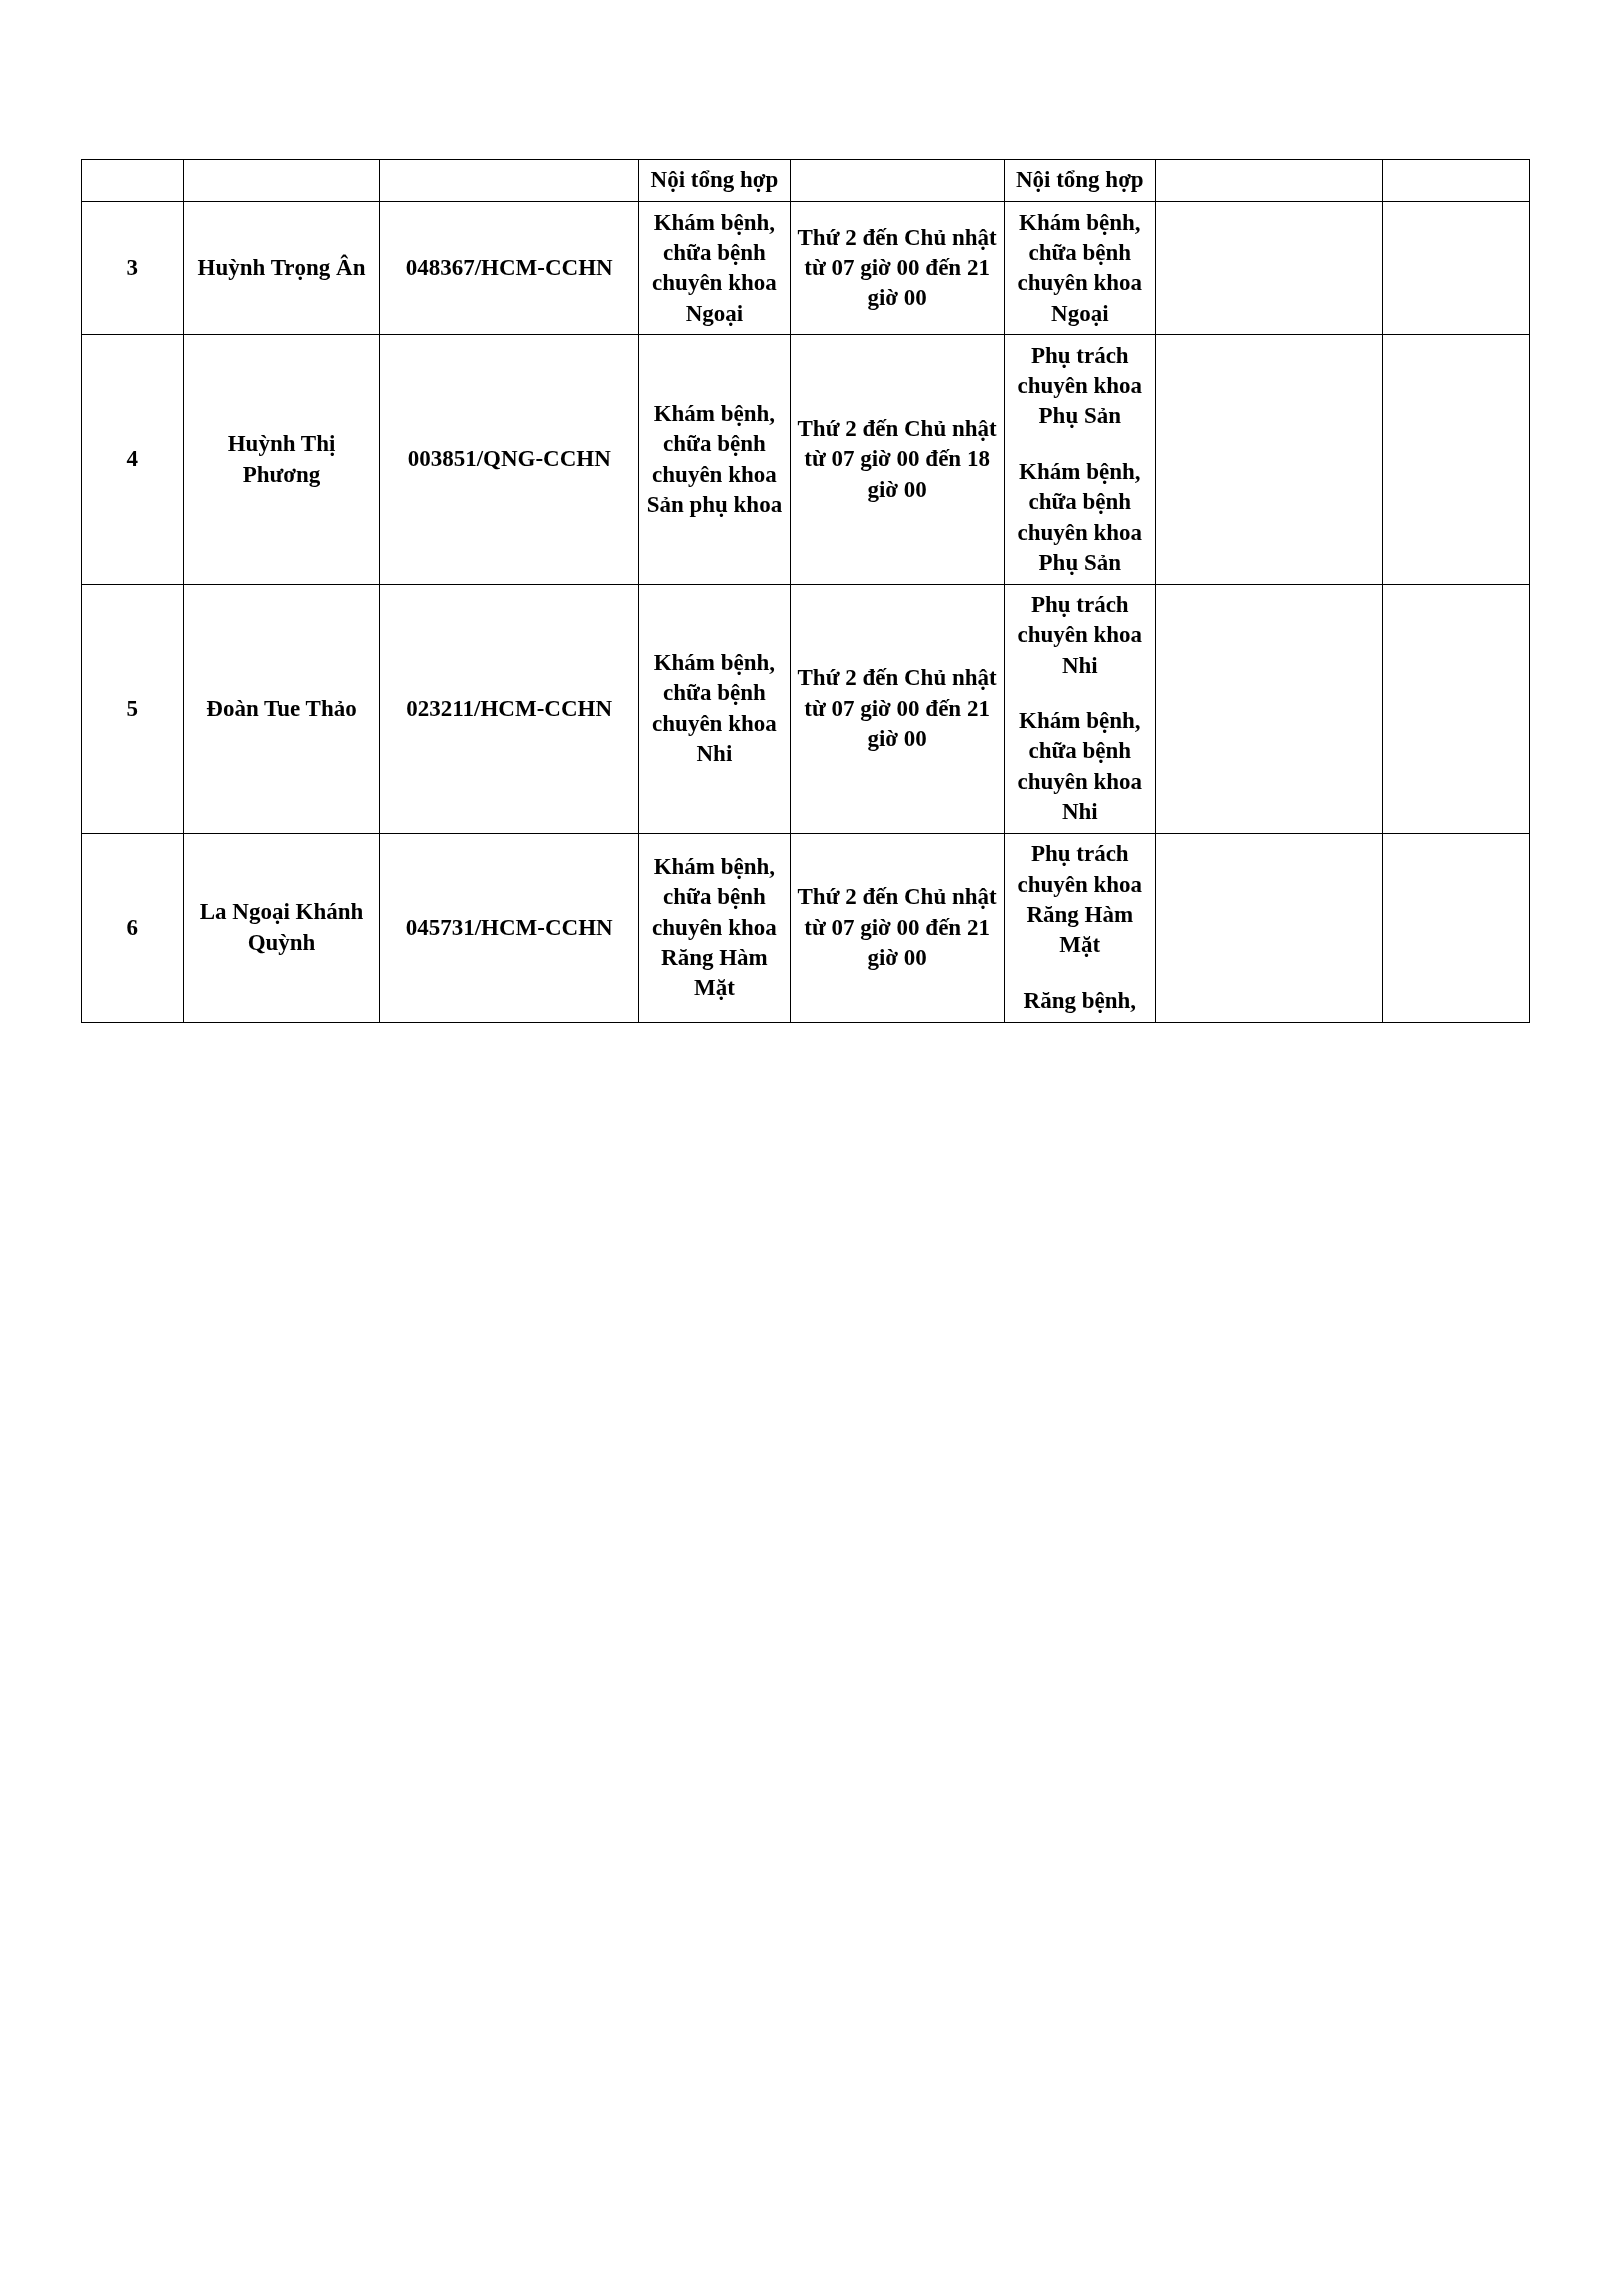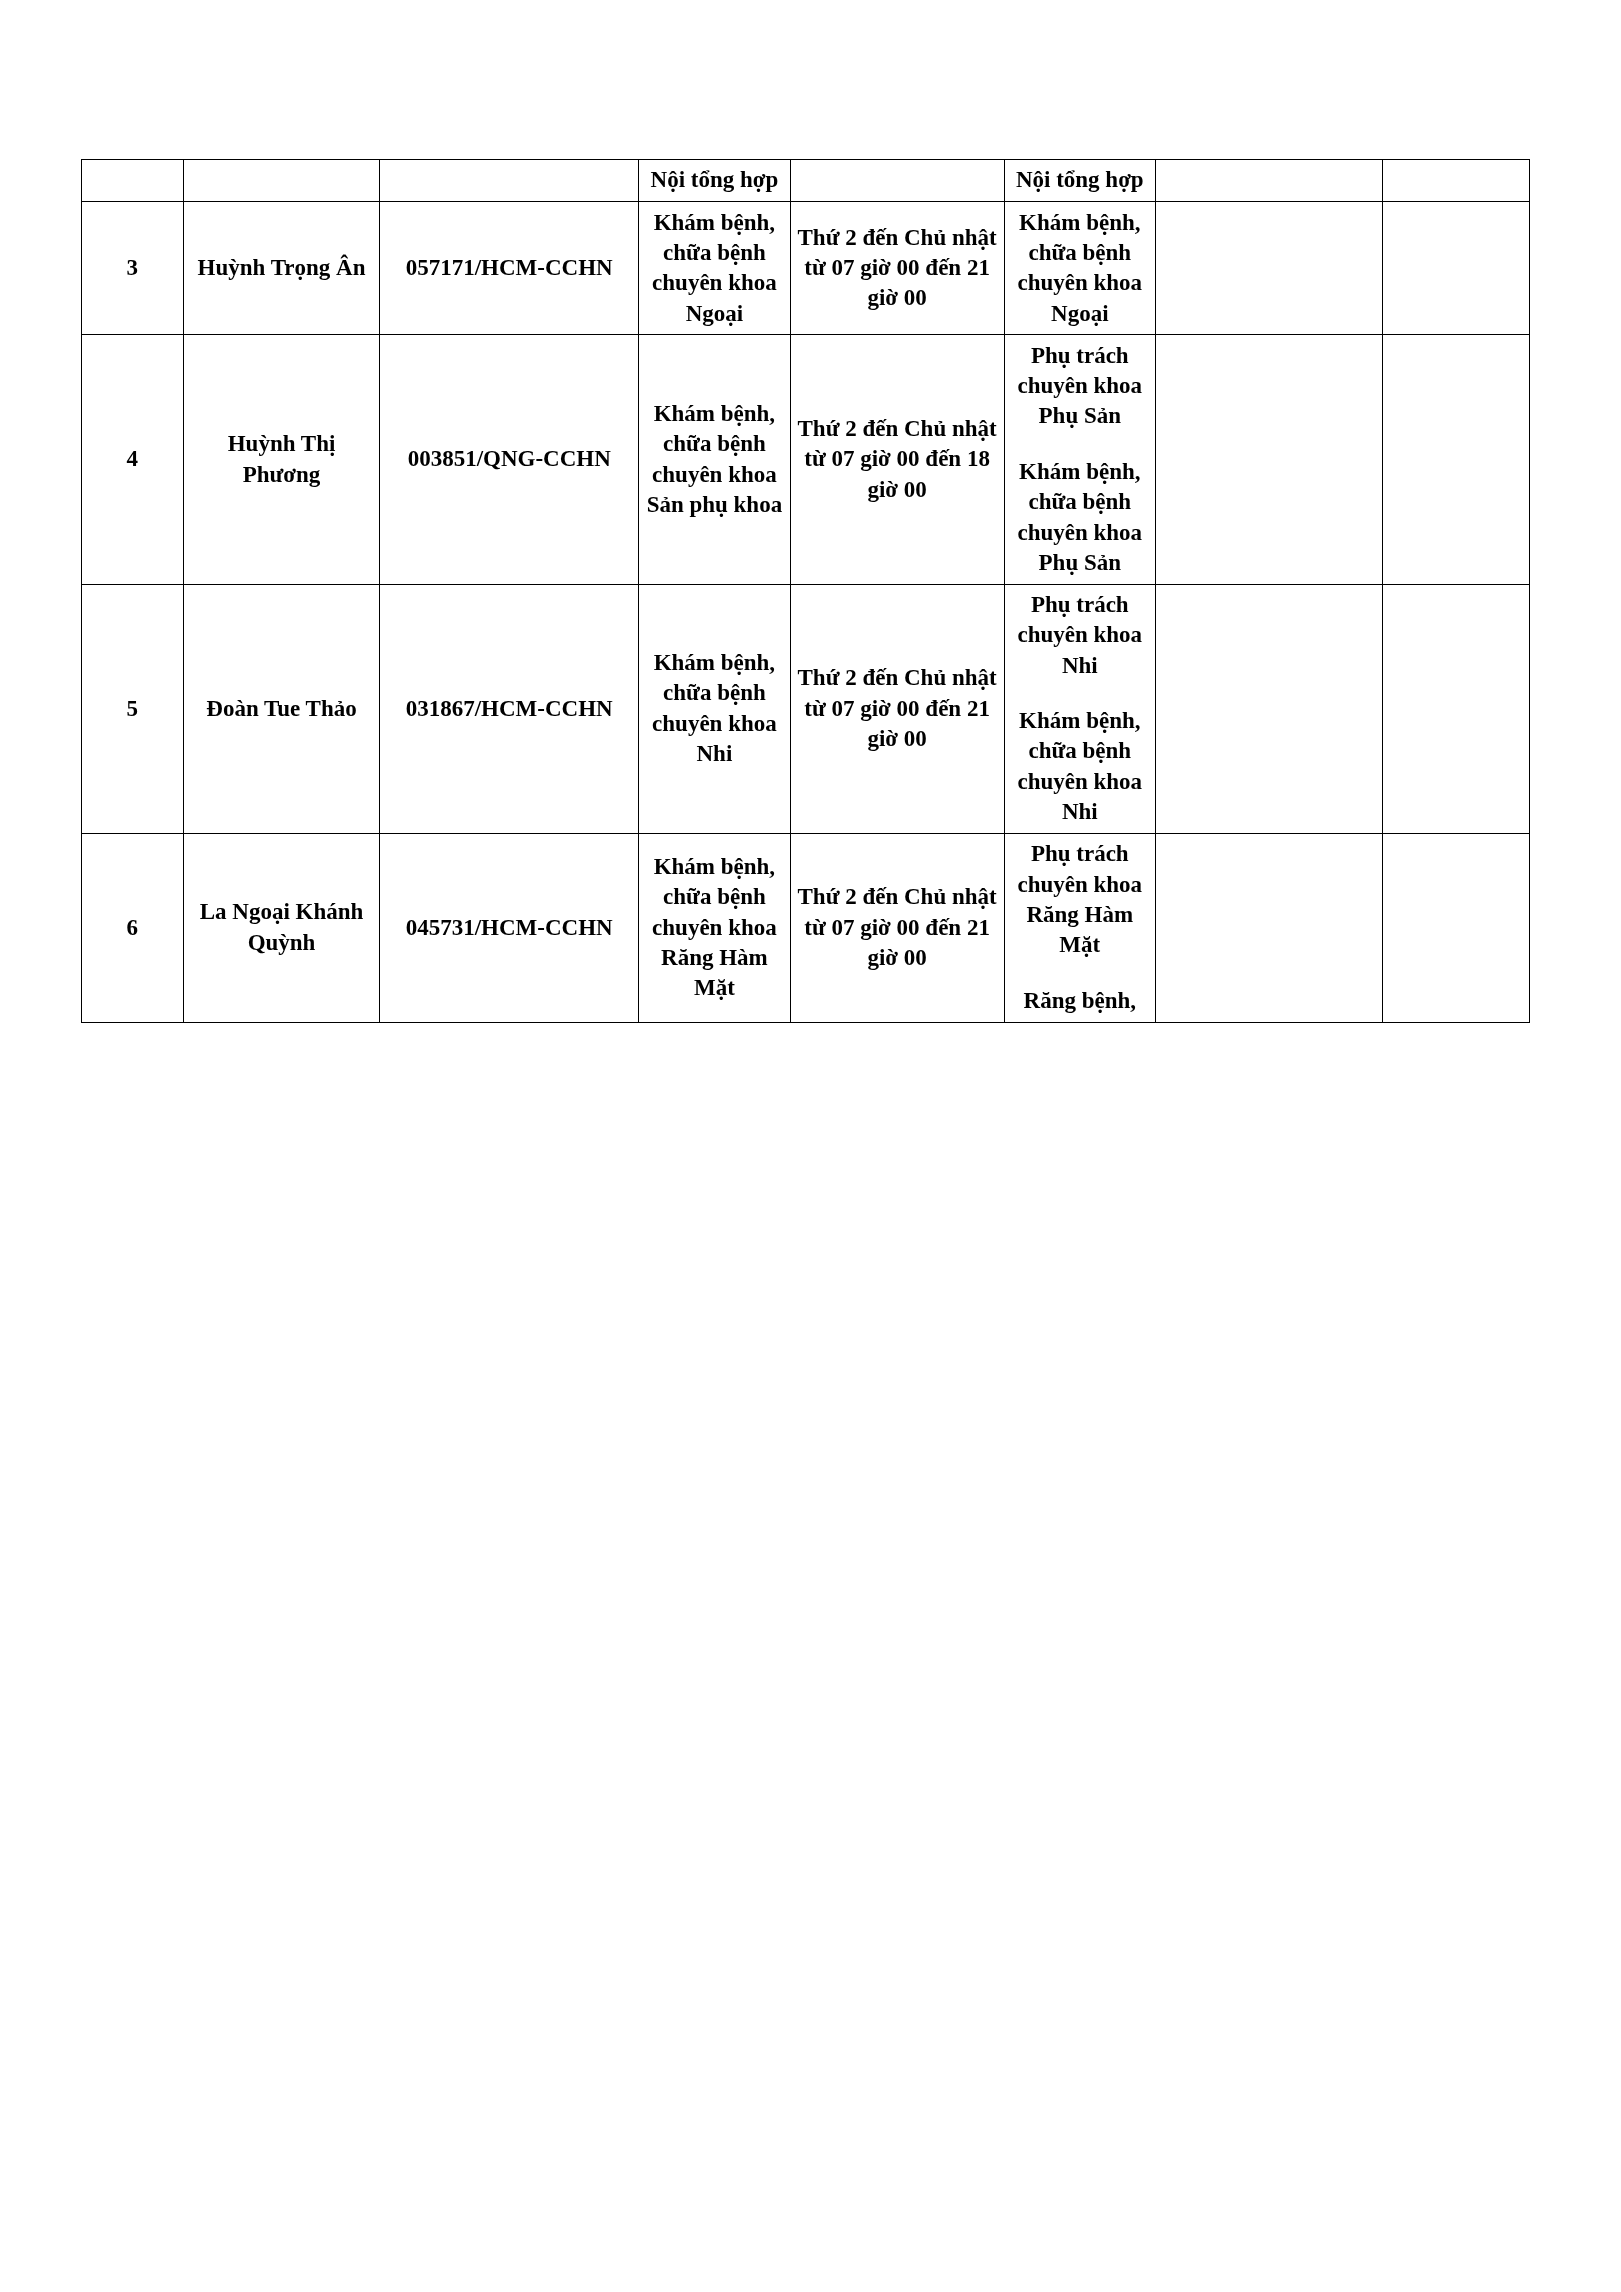--- a/index.html
+++ b/index.html
@@ -79,21 +79,21 @@
         <td class="c-scope left-top">Nội tổng hợp</td>
         <td class="c-time"></td>
         <td class="c-role left-top">Nội tổng hợp</td>
         <td class="c-note1"></td>
         <td class="c-note2"></td>
       </tr>
 
       <tr>
         <td class="c-stt">3</td>
         <td class="c-name">Huỳnh Trọng Ân</td>
-        <td class="c-cchn">057171/HCM-CCHN</td>
+        <td class="c-cchn">048367/HCM-CCHN</td>
         <td class="c-scope">Khám bệnh, chữa bệnh chuyên khoa Ngoại</td>
         <td class="c-time">Thứ 2 đến Chủ nhật từ 07 giờ 00 đến 21 giờ 00</td>
         <td class="c-role">Khám bệnh, chữa bệnh chuyên khoa Ngoại</td>
         <td class="c-note1"></td>
         <td class="c-note2"></td>
       </tr>
 
       <tr>
         <td class="c-stt">4</td>
         <td class="c-name">Huỳnh Thị Phương</td>
@@ -104,21 +104,21 @@
           <div class="cell-block">Phụ trách chuyên khoa Phụ Sản</div>
           <div class="cell-block">Khám bệnh, chữa bệnh chuyên khoa Phụ Sản</div>
         </td>
         <td class="c-note1"></td>
         <td class="c-note2"></td>
       </tr>
 
       <tr>
         <td class="c-stt">5</td>
         <td class="c-name">Đoàn Tue Thảo</td>
-        <td class="c-cchn">031867/HCM-CCHN</td>
+        <td class="c-cchn">023211/HCM-CCHN</td>
         <td class="c-scope">Khám bệnh, chữa bệnh chuyên khoa Nhi</td>
         <td class="c-time">Thứ 2 đến Chủ nhật từ 07 giờ 00 đến 21 giờ 00</td>
         <td class="c-role align-top">
           <div class="cell-block">Phụ trách chuyên khoa Nhi</div>
           <div class="cell-block">Khám bệnh, chữa bệnh chuyên khoa Nhi</div>
         </td>
         <td class="c-note1"></td>
         <td class="c-note2"></td>
       </tr>
 

